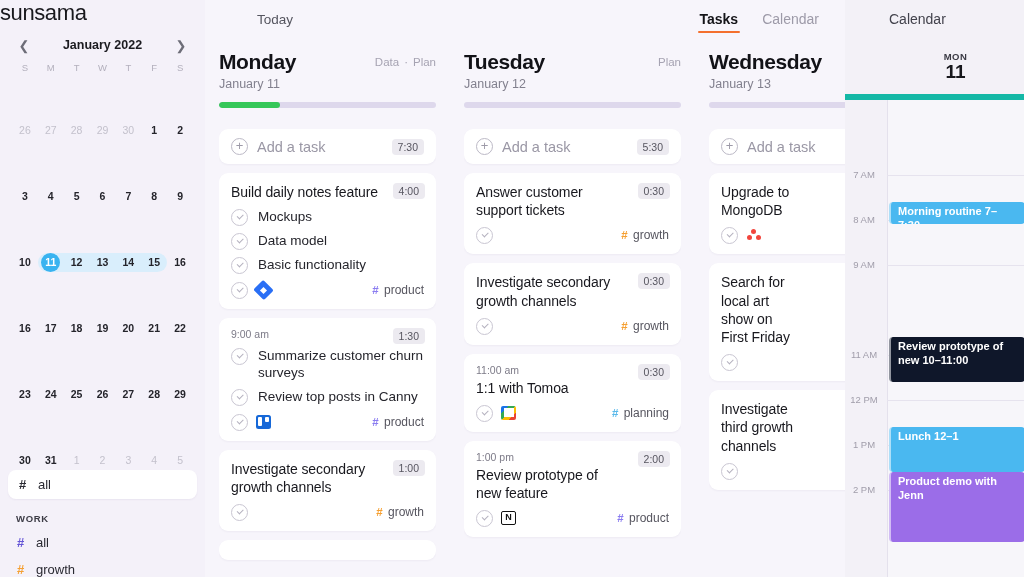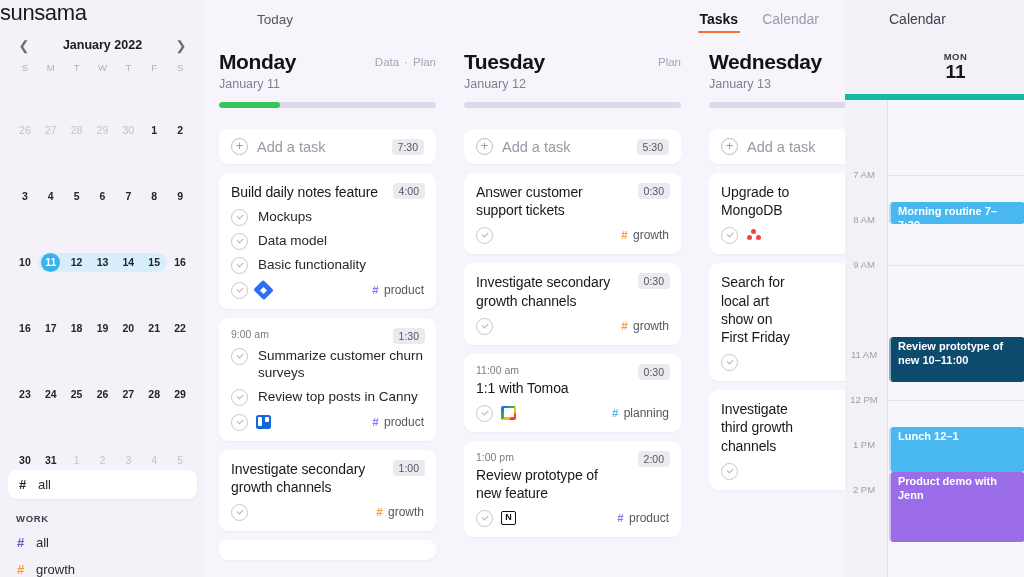--- a/index.html
+++ b/index.html
@@ -604,21 +604,21 @@
                  <div class="hour-line"></div>
                  <div class="hour-label">1 PM</div>
                </div>
             <div class="hour-row" style="top:390px">
                  <div class="hour-line"></div>
                  <div class="hour-label">2 PM</div>
                </div>
             <div class="event" style="top:102px;height:22px;background:#4ab8f0">
                  <span>Morning routine</span>  <span class="etime">7–7:30</span>
                </div>
-            <div class="event" style="top:237px;height:45px;background:#0c4a6e">
+            <div class="event" style="top:237px;height:45px;background:#0f172a">
                  <span>Review prototype of new</span>  <span class="etime">10–11:00</span>
                </div>
             <div class="event" style="top:327px;height:45px;background:#4ab8f0">
                  <span>Lunch</span>  <span class="etime">12–1</span>
                </div>
             <div class="event" style="top:372px;height:70px;background:#9b6de8">
                  <span>Product demo with Jenn</span>
                </div>
           </div>
       </section>

